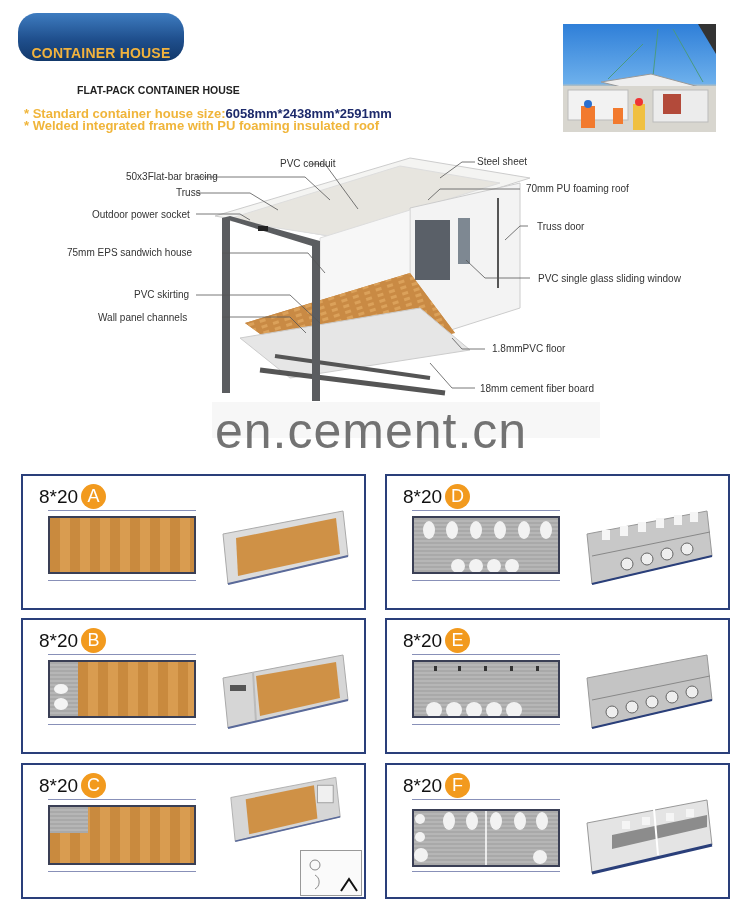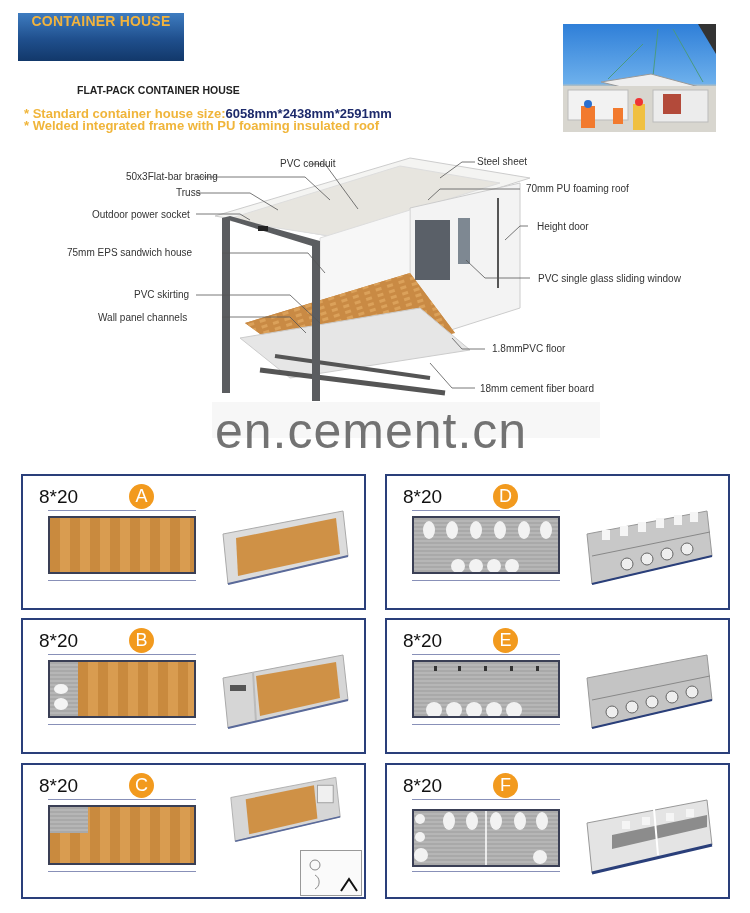--- a/index.html
+++ b/index.html
@@ -1,33 +1,33 @@
 <!DOCTYPE html>
 <html><head>
 <meta charset="utf-8">
 <style>
   * { box-sizing: border-box; margin: 0; padding: 0; }
   body { width: 750px; height: 913px; background: #ffffff; font-family: "Liberation Sans", sans-serif; position: relative; overflow: hidden; }
   .banner { position: absolute; left: 18px; top: 13px; width: 166px; height: 48px;
     background: linear-gradient(180deg, #3e7cc0 0%, #1f4f8d 55%, #12386a 100%);
-    display: flex; align-items: flex-start; justify-content: center; }
+    display: flex; align-items: flex-end; justify-content: center; border-radius: 19px; }
   .banner span { color: #f2b33d; font-weight: bold; font-size: 14px; letter-spacing: 0.2px; }
   .subtitle { position: absolute; left: 77px; top: 84px; font-weight: bold; font-size: 10.5px; color: #222; }
   .specs { position: absolute; left: 24px; top: 108px; font-weight: bold; font-size: 13px; line-height: 12px; }
   .specs .k { color: #f0b53a; }
   .specs .v { color: #1d2a6b; }
   .photo { position: absolute; left: 563px; top: 24px; width: 153px; height: 108px; overflow: hidden;
     background: linear-gradient(180deg, #2f7fd8 0%, #6db0ec 55%, #c9c3b3 58%, #b9ab90 100%); }
   .diagram { position: absolute; left: 60px; top: 148px; width: 680px; height: 260px; }
   .lbl { position: absolute; font-size: 10px; color: #333; white-space: nowrap; }
   .watermark { position: absolute; left: 215px; top: 402px; width: 385px; height: 62px;
     font-size: 50px; color: rgba(90,90,90,0.85); letter-spacing: 1px; }
   .wm-band { position: absolute; left: 212px; top: 402px; width: 388px; height: 36px; background: rgba(240,240,240,0.55); }
   .card { position: absolute; width: 345px; height: 136px; border: 2px solid #2a3f7a; background: #fff; }
-  .card .ttl { position: absolute; left: 16px; top: 8px; font-size: 19px; color: #111; display: flex; align-items: center; gap: 48px; }
+  .card .ttl { position: absolute; left: 16px; top: 8px; font-size: 19px; color: #111; display: flex; align-items: center; }
   .card .badge { display: inline-flex; width: 25px; height: 25px; border-radius: 50%; background: #f29a1e; color: #fff;
     font-size: 18px; align-items: center; justify-content: center; margin-left: 3px; }
   .plan { position: absolute; left: 25px; top: 40px; width: 148px; height: 58px; border: 2px solid #3a3f55; }
   .wood { background: repeating-linear-gradient(90deg, #c98a3e 0 10px, #d99c50 10px 20px),
           #cf9146; }
   .grey { background: repeating-linear-gradient(0deg, #a9a9a9 0 2px, #b6b6b6 2px 4px); }
   .dim { position: absolute; border-top: 1px solid #8890b8; height: 0; }
   .iso { position: absolute; left: 195px; top: 30px; width: 135px; height: 80px; }
 </style>
 </head>
@@ -113,21 +113,21 @@
   </svg>
   <div class="lbl" style="left:220px;top:10px">PVC conduit</div>
   <div class="lbl" style="left:66px;top:23px">50x3Flat-bar bracing</div>
   <div class="lbl" style="left:116px;top:39px">Truss</div>
   <div class="lbl" style="left:32px;top:61px">Outdoor power socket</div>
   <div class="lbl" style="left:7px;top:99px">75mm EPS sandwich house</div>
   <div class="lbl" style="left:74px;top:141px">PVC skirting</div>
   <div class="lbl" style="left:38px;top:164px">Wall panel channels</div>
   <div class="lbl" style="left:417px;top:8px">Steel sheet</div>
   <div class="lbl" style="left:466px;top:35px">70mm PU foaming roof</div>
-  <div class="lbl" style="left:477px;top:73px">Height door</div>
+  <div class="lbl" style="left:477px;top:73px">Truss door</div>
   <div class="lbl" style="left:478px;top:125px">PVC single glass sliding window</div>
   <div class="lbl" style="left:432px;top:195px">1.8mmPVC floor</div>
   <div class="lbl" style="left:420px;top:235px">18mm cement fiber board</div>
 </div>
 
 <div class="wm-band"></div>
 <div class="watermark">en.cement.cn</div>
 
 <div class="card" style="left:21px;top:474px">
   <div class="ttl">

